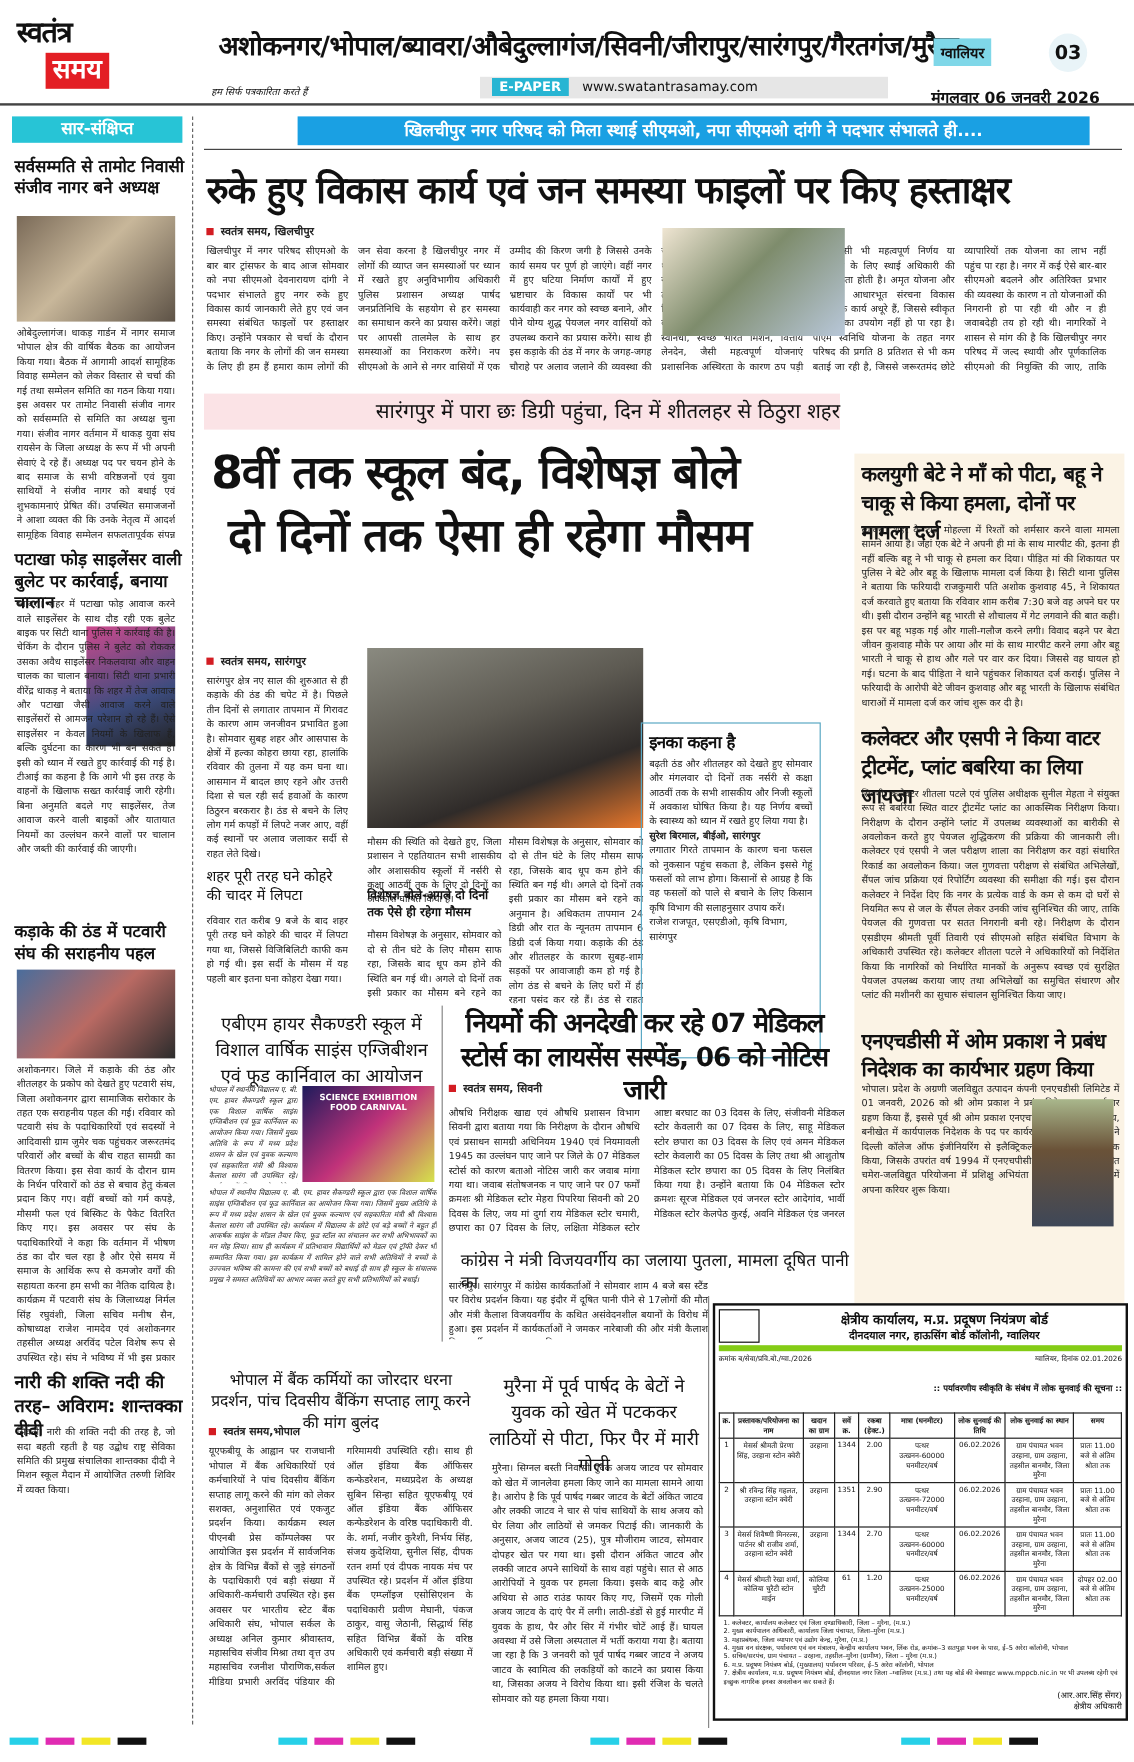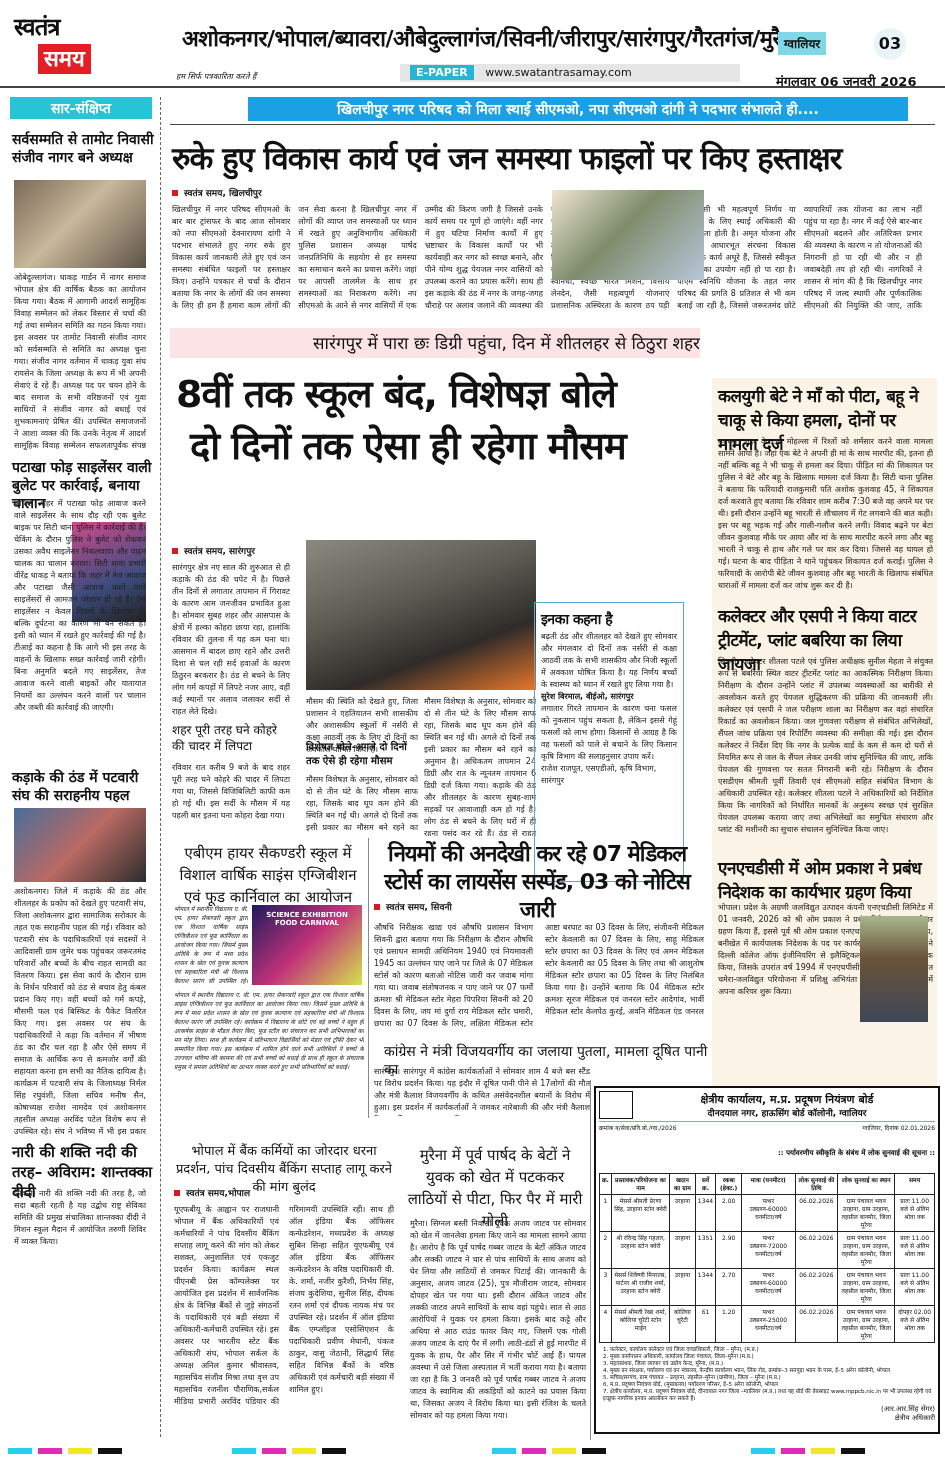--- a/index.html
+++ b/index.html
@@ -110,37 +110,37 @@
 <div class="abs photo" style="left:860px;top:916px;width:68px;height:106px;background:linear-gradient(180deg,#a9b78c,#6a5238 40%,#3e4758)"></div>
 
 <div class="abs h-side" style="left:174px;top:842px;width:188px;text-align:center;font-size:15px;line-height:22px;font-weight:normal">एबीएम हायर सैकण्डरी स्कूल में विशाल वार्षिक साइंस एग्जिबीशन एवं फूड कार्निवाल का आयोजन</div>
 <div class="abs photo" style="left:252px;top:905px;width:110px;height:80px;background:linear-gradient(135deg,#1e1b5c,#c1327a 50%,#d5e24b)">
   <div style="color:#fff;font-size:7px;font-weight:bold;padding:6px;text-align:center">SCIENCE EXHIBITION FOOD CARNIVAL</div>
 </div>
 <div class="abs body-text" style="left:174px;top:904px;width:74px;height:82px;font-size:6px;line-height:9px;font-style:italic">भोपाल में स्थानीय विद्यालय ए. बी. एम. हायर सैकण्डरी स्कूल द्वारा एक विशाल वार्षिक साइंस एग्जिबीशन एवं फूड कार्निवाल का आयोजन किया गया। जिसमें मुख्य अतिथि के रूप में मध्य प्रदेश शासन के खेल एवं युवक कल्याण एवं सहकारिता मंत्री श्री विश्वास कैलाश सारंग जी उपस्थित रहे। कार्यक्रम में विद्यालय के छोटे एवं बड़े बच्चों ने बहुत ही आकर्षक साइंस के मॉडल तैयार किए, फूड स्टॉल का संचालन कर सभी अभिभावकों का मन मोह लिया। साथ ही कार्यक्रम में प्रतिभावान विद्यार्थियों को मेडल एवं ट्रॉफी देकर भी सम्मानित किया गया। इस कार्यक्रम में शामिल होने वाले सभी अतिथियों ने बच्चों के उज्ज्वल भविष्य की कामना की एवं सभी बच्चों को बधाई दी साथ ही स्कूल के संचालक प्रमुख ने समस्त अतिथियों का आभार व्यक्त करते हुए सभी प्रतिभागियों को बधाई।</div>
 <div class="abs body-text" style="left:174px;top:990px;width:190px;height:120px;font-size:6px;line-height:9px;font-style:italic">भोपाल में स्थानीय विद्यालय ए. बी. एम. हायर सैकण्डरी स्कूल द्वारा एक विशाल वार्षिक साइंस एग्जिबीशन एवं फूड कार्निवाल का आयोजन किया गया। जिसमें मुख्य अतिथि के रूप में मध्य प्रदेश शासन के खेल एवं युवक कल्याण एवं सहकारिता मंत्री श्री विश्वास कैलाश सारंग जी उपस्थित रहे। कार्यक्रम में विद्यालय के छोटे एवं बड़े बच्चों ने बहुत ही आकर्षक साइंस के मॉडल तैयार किए, फूड स्टॉल का संचालन कर सभी अभिभावकों का मन मोह लिया। साथ ही कार्यक्रम में प्रतिभावान विद्यार्थियों को मेडल एवं ट्रॉफी देकर भी सम्मानित किया गया। इस कार्यक्रम में शामिल होने वाले सभी अतिथियों ने बच्चों के उज्ज्वल भविष्य की कामना की एवं सभी बच्चों को बधाई दी साथ ही स्कूल के संचालक प्रमुख ने समस्त अतिथियों का आभार व्यक्त करते हुए सभी प्रतिभागियों को बधाई।</div>
 <div class="abs colline" style="left:368px;top:838px;height:280px"></div>
 
-<div class="abs big-h" style="left:382px;top:840px;font-size:22px;width:310px;white-space:normal;text-align:center;line-height:28px">नियमों की अनदेखी कर रहे 07 मेडिकल स्टोर्स का लायसेंस सस्पेंड, 03 को नोटिस जारी</div>
+<div class="abs big-h" style="left:382px;top:840px;font-size:22px;width:310px;white-space:normal;text-align:center;line-height:28px">नियमों की अनदेखी कर रहे 07 मेडिकल स्टोर्स का लायसेंस सस्पेंड, 06 को नोटिस जारी</div>
 <div class="abs byline" style="left:374px;top:900px">स्वतंत्र समय, सिवनी</div>
 <div class="abs body-text" style="left:374px;top:922px;width:330px;height:108px;column-count:2;column-gap:12px">औषधि निरीक्षक खाद्य एवं औषधि प्रशासन विभाग सिवनी द्वारा बताया गया कि निरीक्षण के दौरान औषधि एवं प्रसाधन सामग्री अधिनियम 1940 एवं नियमावली 1945 का उल्लंघन पाए जाने पर जिले के 07 मेडिकल स्टोर्स को कारण बताओ नोटिस जारी कर जवाब मांगा गया था। जवाब संतोषजनक न पाए जाने पर 07 फर्मों क्रमशः श्री मेडिकल स्टोर मेहरा पिपरिया सिवनी को 20 दिवस के लिए, जय मां दुर्गा राय मेडिकल स्टोर चमारी, छपारा का 07 दिवस के लिए, लक्षिता मेडिकल स्टोर आष्टा बरघाट का 03 दिवस के लिए, संजीवनी मेडिकल स्टोर केवलारी का 07 दिवस के लिए, साहू मेडिकल स्टोर छपारा का 03 दिवस के लिए एवं अमन मेडिकल स्टोर केवलारी का 05 दिवस के लिए तथा श्री आशुतोष मेडिकल स्टोर छपारा का 05 दिवस के लिए निलंबित किया गया है। उन्होंने बताया कि 04 मेडिकल स्टोर क्रमशः सूरज मेडिकल एवं जनरल स्टोर आदेगांव, भार्वी मेडिकल स्टोर केलपेठ कुरई, अवनि मेडिकल एंड जनरल स्टोर आदेगांव, हनवत मेडिकल गंगपुर बरघाट को कारण बताओ नोटिस जारी कर जवाब मांगा गया है।</div>
 
 <div class="abs h-side" style="left:384px;top:1042px;width:330px;font-size:14px;font-weight:normal">कांग्रेस ने मंत्री विजयवर्गीय का जलाया पुतला, मामला दूषित पानी का</div>
 <div class="abs body-text" style="left:374px;top:1066px;width:216px;height:50px">सारंगपुर। सारंगपुर में कांग्रेस कार्यकर्ताओं ने सोमवार शाम 4 बजे बस स्टैंड पर विरोध प्रदर्शन किया। यह इंदौर में दूषित पानी पीने से 17लोगों की मौत और मंत्री कैलाश विजयवर्गीय के कथित असंवेदनशील बयानों के विरोध में हुआ। इस प्रदर्शन में कार्यकर्ताओं ने जमकर नारेबाजी की और मंत्री कैलाश विजयवर्गीय का पुतला दहन किया।</div>
 
 <div class="abs h-side" style="left:174px;top:1142px;width:220px;font-weight:normal;text-align:center;font-size:13px">भोपाल में बैंक कर्मियों का जोरदार धरना प्रदर्शन, पांच दिवसीय बैंकिंग सप्ताह लागू करने की मांग बुलंद</div>
 <div class="abs byline" style="left:174px;top:1186px">स्वतंत्र समय,भोपाल</div>
 <div class="abs body-text" style="left:174px;top:1204px;width:220px;height:232px;column-count:2;column-gap:10px">यूएफबीयू के आह्वान पर राजधानी भोपाल में बैंक अधिकारियों एवं कर्मचारियों ने पांच दिवसीय बैंकिंग सप्ताह लागू करने की मांग को लेकर सशक्त, अनुशासित एवं एकजुट प्रदर्शन किया। कार्यक्रम स्थल पीएनबी प्रेस कॉम्पलेक्स पर आयोजित इस प्रदर्शन में सार्वजनिक क्षेत्र के विभिन्न बैंकों से जुड़े संगठनों के पदाधिकारी एवं बड़ी संख्या में अधिकारी-कर्मचारी उपस्थित रहे। इस अवसर पर भारतीय स्टेट बैंक अधिकारी संघ, भोपाल सर्कल के अध्यक्ष अनिल कुमार श्रीवास्तव, महासचिव संजीव मिश्रा तथा वृत्त उप महासचिव रजनीश पौराणिक,सर्कल मीडिया प्रभारी अरविंद पंडियार की गरिमामयी उपस्थिति रही। साथ ही ऑल इंडिया बैंक ऑफिसर कन्फेडरेशन, मध्यप्रदेश के अध्यक्ष सुबिन सिन्हा सहित यूएफबीयू एवं ऑल इंडिया बैंक ऑफिसर कन्फेडरेशन के वरिष्ठ पदाधिकारी वी. के. शर्मा, नजीर कुरैशी, निर्भय सिंह, संजय कुदेशिया, सुनील सिंह, दीपक रतन शर्मा एवं दीपक नायक मंच पर उपस्थित रहे। प्रदर्शन में ऑल इंडिया बैंक एम्प्लॉइज एसोसिएशन के पदाधिकारी प्रवीण मेघानी, पंकज ठाकुर, वासु जेठानी, सिद्धार्थ सिंह सहित विभिन्न बैंकों के वरिष्ठ अधिकारी एवं कर्मचारी बड़ी संख्या में शामिल हुए।</div>
 
 <div class="abs h-side" style="left:406px;top:1144px;width:178px;font-weight:normal;text-align:center;font-size:15px;line-height:22px">मुरैना में पूर्व पार्षद के बेटों ने युवक को खेत में पटककर लाठियों से पीटा, फिर पैर में मारी गोली</div>
 <div class="abs body-text" style="left:410px;top:1218px;width:176px;height:218px">मुरैना। सिग्नल बस्ती निवासी युवक अजय जाटव पर सोमवार को खेत में जानलेवा हमला किए जाने का मामला सामने आया है। आरोप है कि पूर्व पार्षद गब्बर जाटव के बेटों अंकित जाटव और लक्की जाटव ने चार से पांच साथियों के साथ अजय को घेर लिया और लाठियों से जमकर पिटाई की। जानकारी के अनुसार, अजय जाटव (25), पुत्र मौजीराम जाटव, सोमवार दोपहर खेत पर गया था। इसी दौरान अंकित जाटव और लक्की जाटव अपने साथियों के साथ वहां पहुंचे। सात से आठ आरोपियों ने युवक पर हमला किया। इसके बाद कट्टे और अधिया से आठ राउंड फायर किए गए, जिसमें एक गोली अजय जाटव के दाएं पैर में लगी। लाठी-डंडों से हुई मारपीट में युवक के हाथ, पैर और सिर में गंभीर चोटें आई हैं। घायल अवस्था में उसे जिला अस्पताल में भर्ती कराया गया है। बताया जा रहा है कि 3 जनवरी को पूर्व पार्षद गब्बर जाटव ने अजय जाटव के स्वामित्व की लकड़ियों को काटने का प्रयास किया था, जिसका अजय ने विरोध किया था। इसी रंजिश के चलते सोमवार को यह हमला किया गया।</div>
 <div class="abs colline" style="left:590px;top:1080px;height:360px"></div>
 
 <div class="abs notice" style="left:594px;top:1086px;width:346px;height:348px;padding:3px">
-  <div style="display:flex;align-items:center;border-bottom:1px solid #84cc16;padding-bottom:2px">
+  <div style="display:flex;align-items:center;border-bottom:5px solid #84cc16;padding-bottom:2px">
     <div style="width:34px;height:28px;border:1px solid #111;margin-right:6px"></div>
     <div style="flex:1;text-align:center">
       <div style="font-weight:bold;font-size:11px">क्षेत्रीय कार्यालय, म.प्र. प्रदूषण नियंत्रण बोर्ड</div>
       <div style="font-weight:bold;font-size:9px">दीनदयाल नगर, हाऊसिंग बोर्ड कॉलोनी, ग्वालियर</div>
     </div>
   </div>
   <div style="display:flex;justify-content:space-between;font-size:6px;margin-top:2px">
     <span>क्रमांक ब/सेवा/प्रवि.बो./ग्वा./2026</span>
     <span>ग्वालियर, दिनांक 02.01.2026</span>
   </div>

